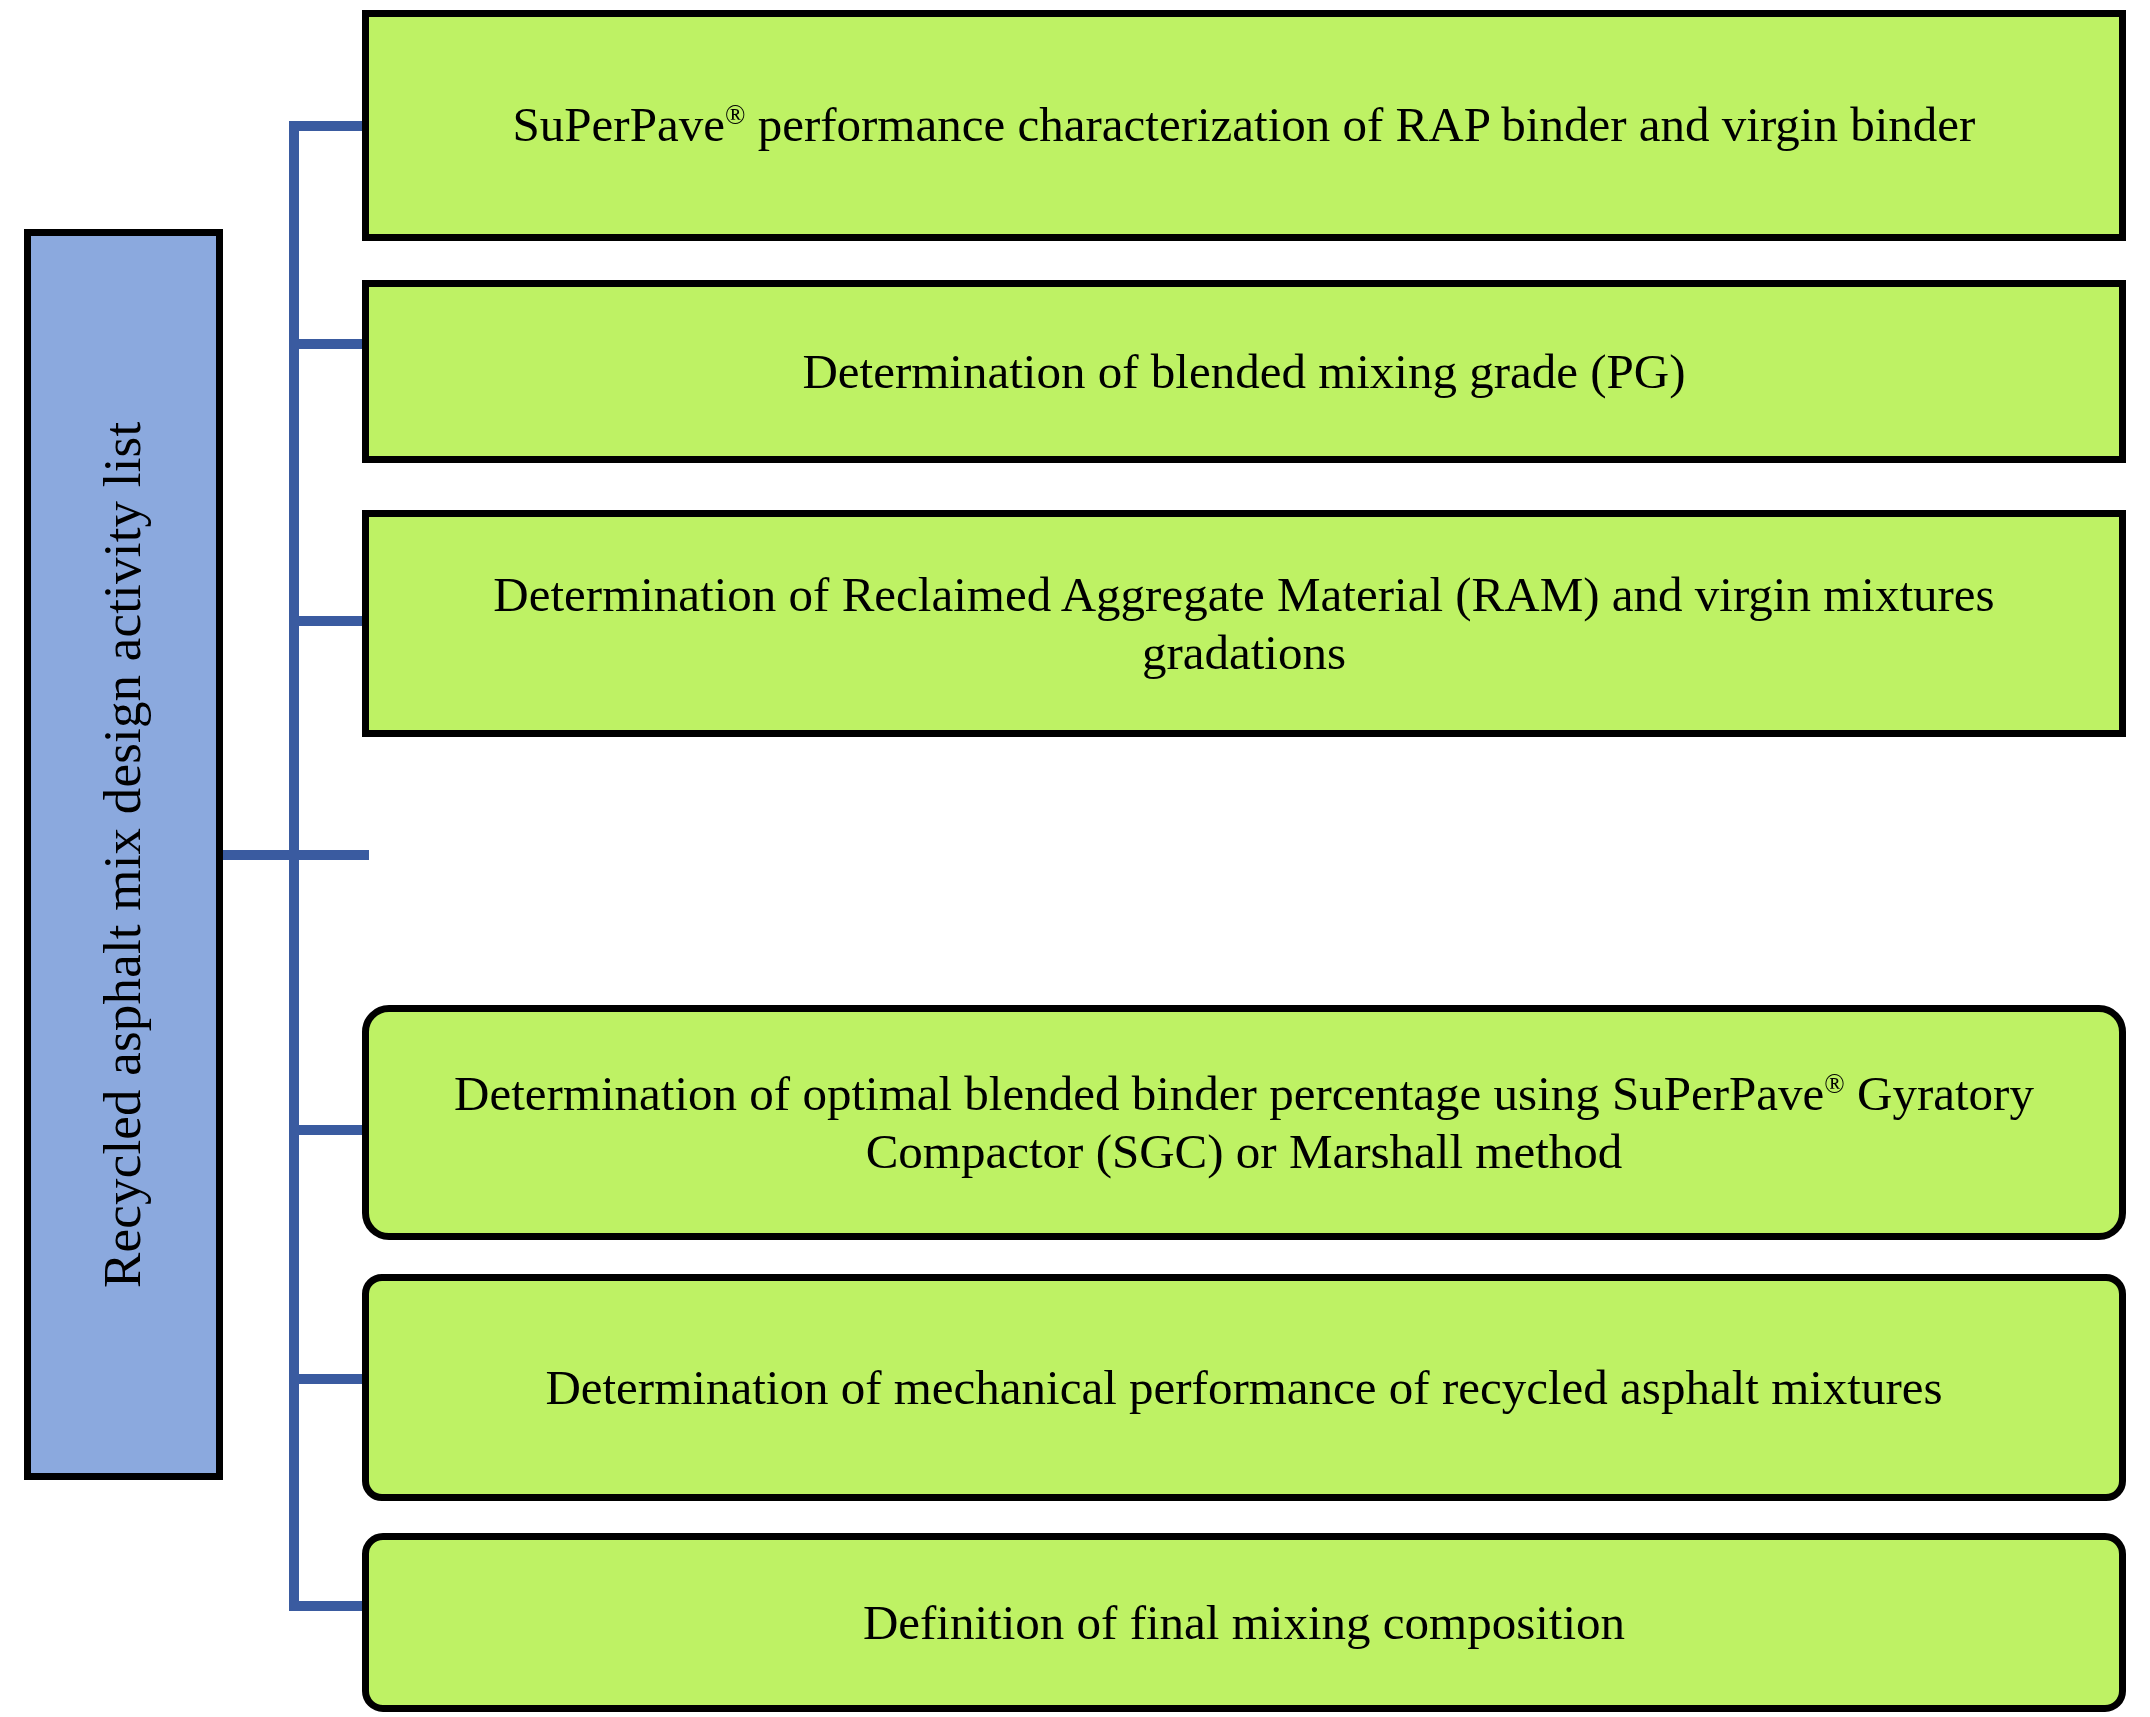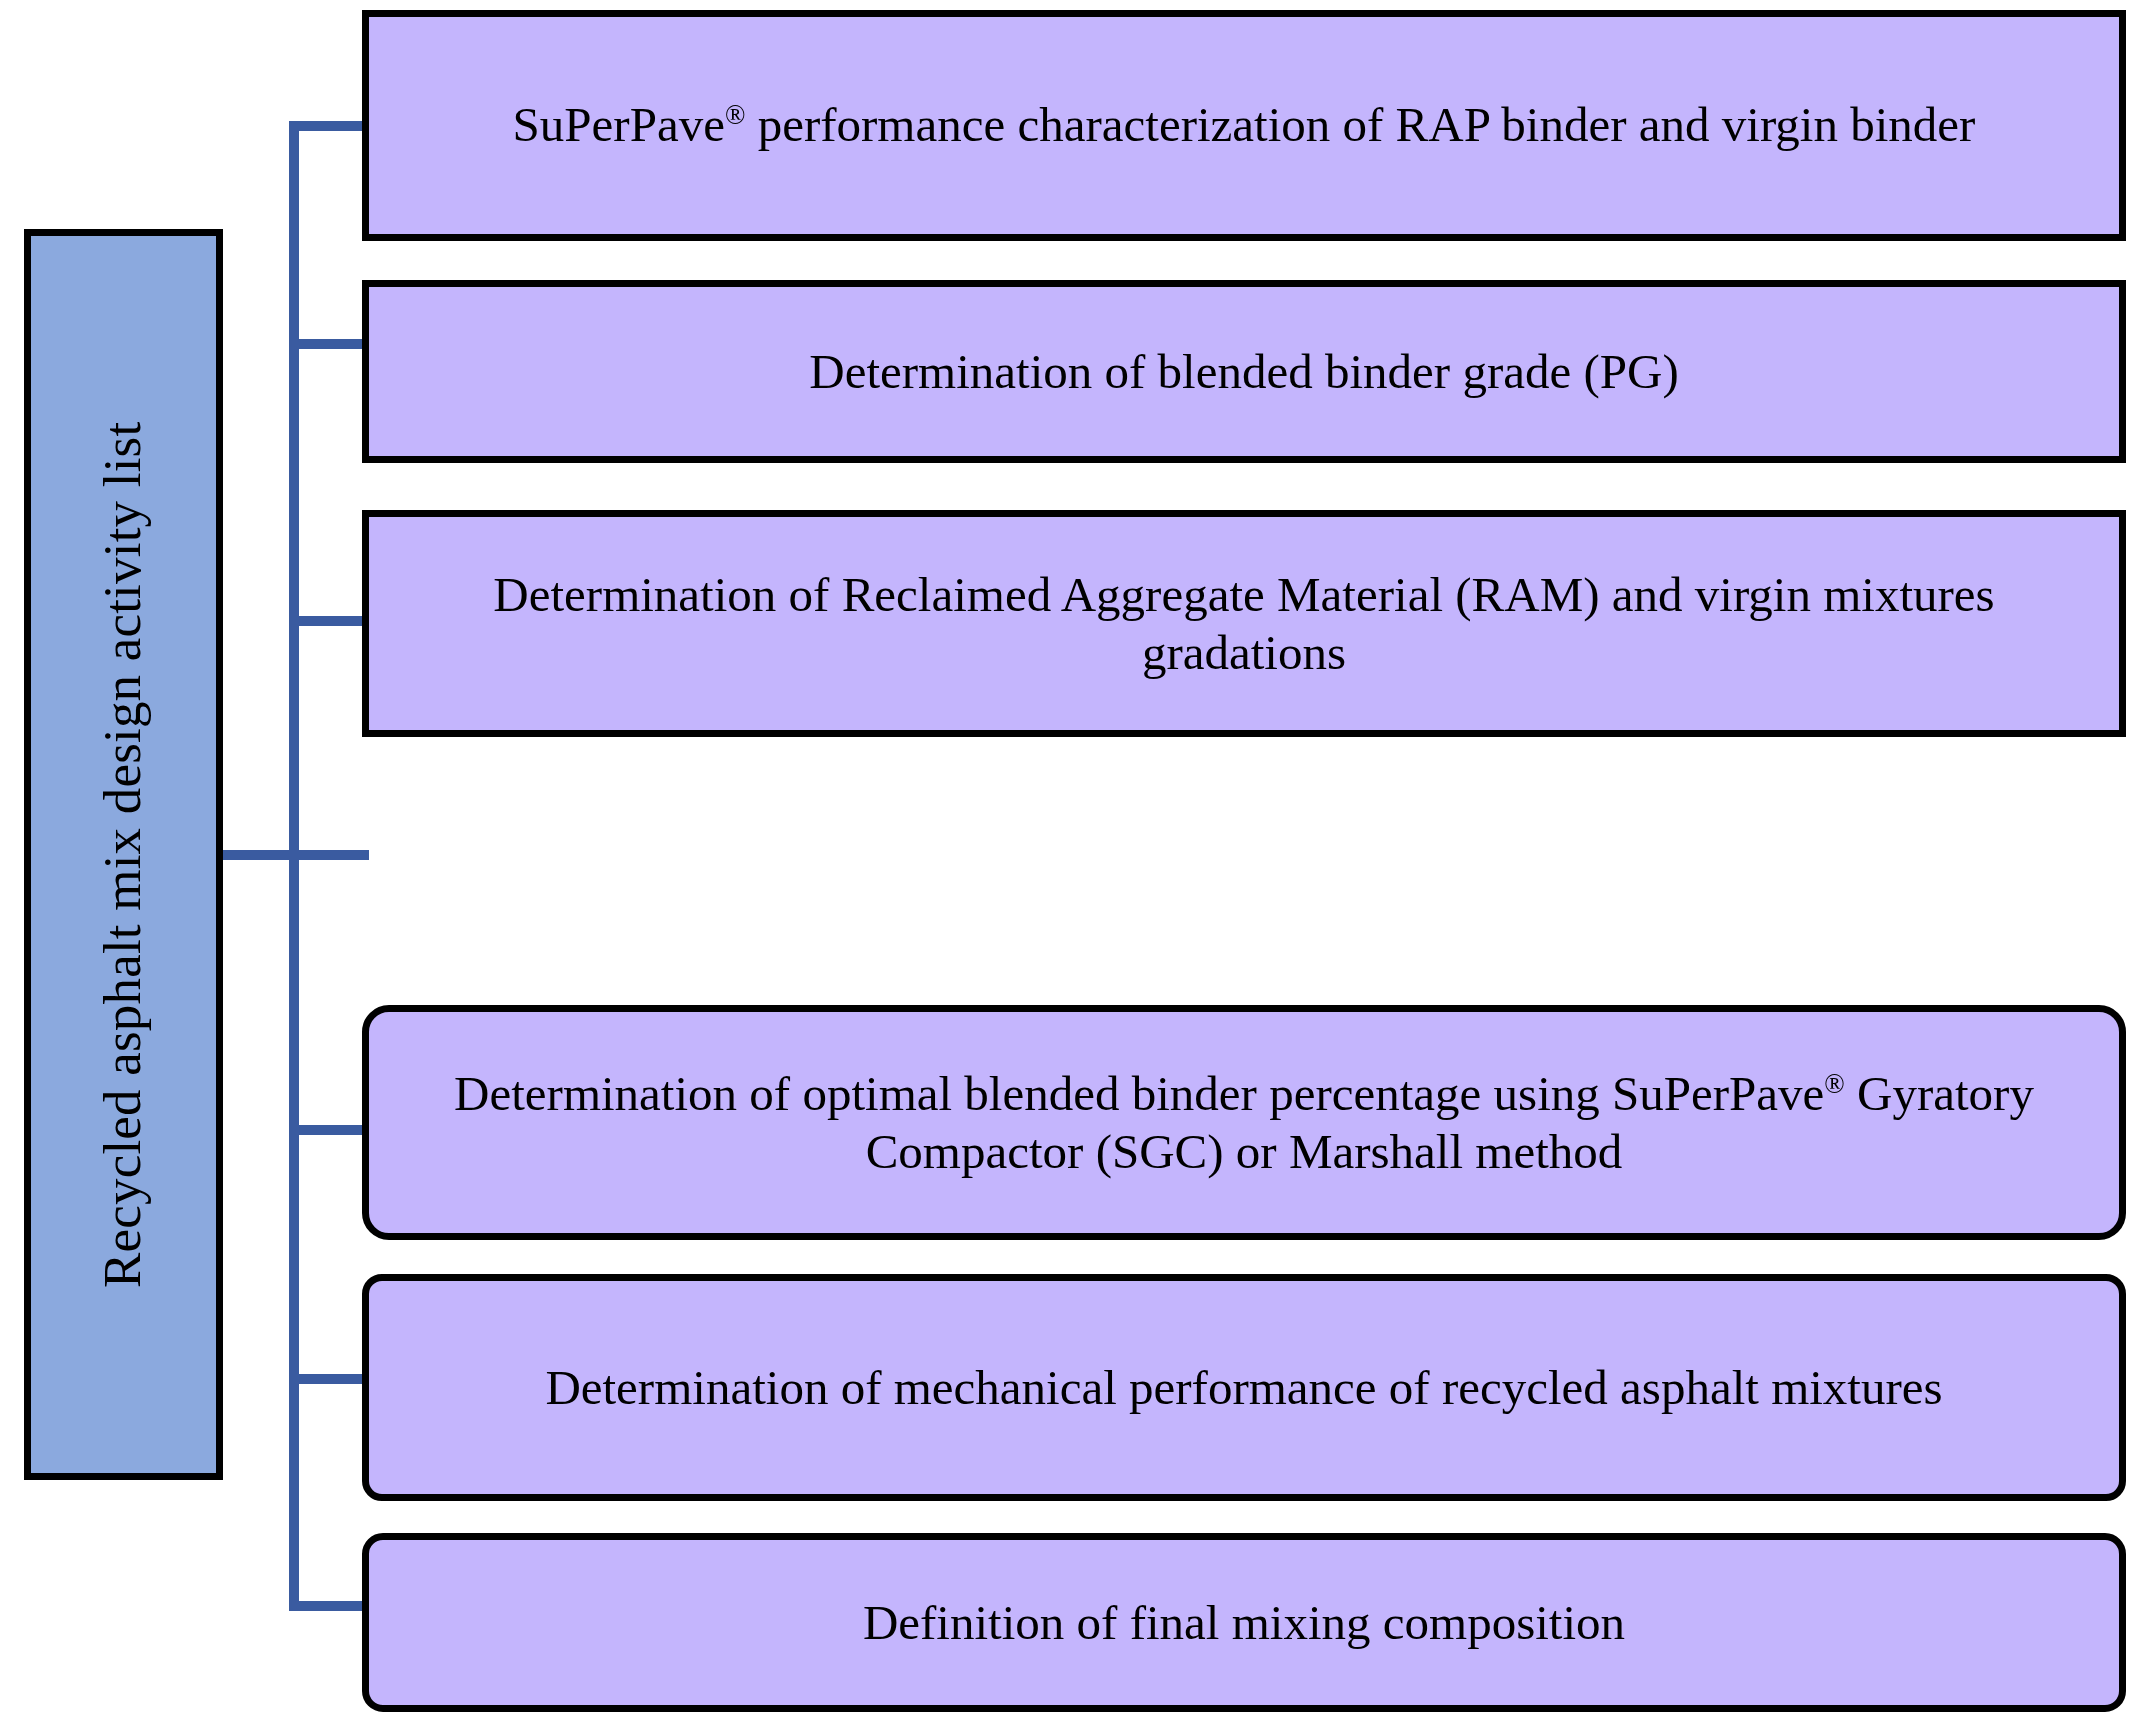--- a/index.html
+++ b/index.html
@@ -51,21 +51,21 @@
   }
   .conn-h {
     height: 10.4px;
   }
 
   
   .act-box {
     position: absolute;
     left: 362px;
     width: 1764px;
-    background: #c4b5fd;
+    background: #bef264;
     border: 7.2px solid #000000;
     box-sizing: border-box;
     display: flex;
     align-items: center;
     justify-content: center;
     padding: 3.2px 27px;
   }
   .act-text {
     text-align: center;
     font-size: 49px;
@@ -100,21 +100,21 @@
   <div class="conn conn-h" style="left:289px; top:1374px; width:80px;"></div>
   <div class="conn conn-h" style="left:289px; top:1601px; width:80px;"></div>
 
   <div class="act-box" style="top:9.6px; height:231px;">
     <div class="act-text">
       <span>SuPerPave</span><sup>®</sup><span> performance characterization of RAP binder and virgin binder</span>
     </div>
   </div>
 
   <div class="act-box" style="top:280px; height:183px;">
-    <div class="act-text">Determination of blended binder grade (PG)</div>
+    <div class="act-text">Determination of blended mixing grade (PG)</div>
   </div>
 
   <div class="act-box" style="top:510px; height:227px;">
     <div class="act-text">Determination of Reclaimed Aggregate Material (RAM) and virgin mixtures gradations</div>
   </div>
 
 
   <div class="act-box" style="top:1005px; height:235px;border-radius:27px;">
     <div class="act-text">
       <span>Determination of optimal blended binder percentage using SuPerPave</span><sup>®</sup><span> Gyratory Compactor (SGC) or Marshall method</span>

